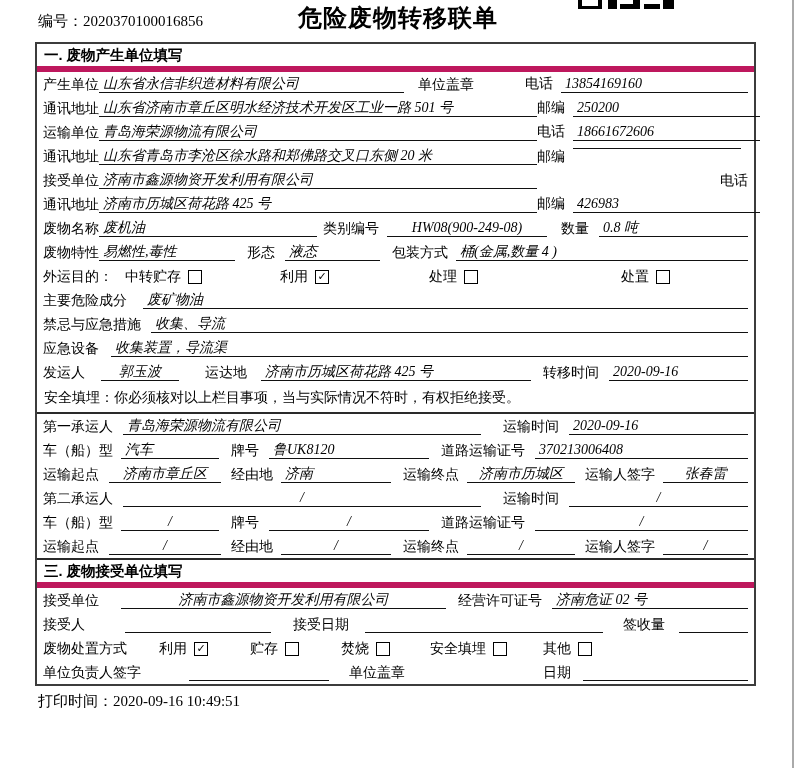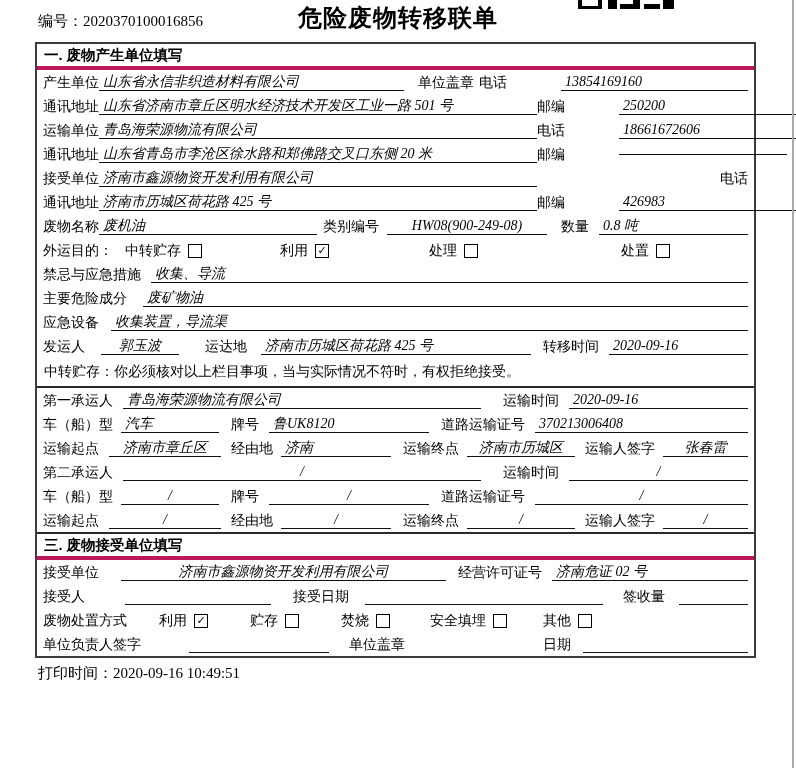--- a/index.html
+++ b/index.html
@@ -12,31 +12,31 @@
   .title{position:absolute;left:0;top:2px;width:100%;text-align:center;
          font-family:"Liberation Sans","DejaVu Sans",sans-serif;
          font-weight:bold;font-size:24px;letter-spacing:1px;}
   .qr{position:absolute;left:578px;top:0;height:9px;display:flex;align-items:flex-end;}
   .qr .fbox{width:16px;height:8px;border-left:4px solid #000;border-right:4px solid #000;border-bottom:3px solid #000;}
   .qr .b{background:#000;}
   
   .tbl{margin-left:35px;width:717px;border:2px solid #3c3c3c;}
   .sec-head{height:20px;line-height:20px;padding:1px 0 1px 7px;
             font-family:"Liberation Sans","DejaVu Sans",sans-serif;
-            font-weight:bold;font-size:14.5px;border-bottom:4px solid #be185d;}
+            font-weight:bold;font-size:14.5px;border-bottom:6px solid #be185d;}
   .sec2-head,.sec3-head{border-top:2px solid #2a2a2a;}
   .notice{height:25px;padding:2px 0 1px 7px;line-height:24px;border-bottom:2px solid #2a2a2a;font-size:14px;}
   .row{height:24px;display:flex;align-items:flex-end;padding:0 6px 3px 6px;box-sizing:border-box;}
   .lbl{white-space:nowrap;flex:none;line-height:17px;}
   .uv{border-bottom:1px solid #111;padding:0 4px;white-space:nowrap;overflow:hidden;
       flex:none;line-height:17px;box-sizing:border-box;font-style:italic;}
   .fx{flex:1 1 auto;}
   .ctr{text-align:center;}
   .plain{white-space:nowrap;flex:none;line-height:17px;}
-  .rgt{margin-left:auto;display:flex;align-items:center;gap:46px;}
+  .rgt{margin-left:auto;display:flex;align-items:flex-start;}
   
   .opt{display:flex;align-items:flex-end;flex:none;}
   .cb{display:inline-block;width:12px;height:12px;border:1.5px solid #000;
       margin-left:7px;margin-bottom:1px;font-size:11px;line-height:11px;text-align:center;
       font-family:"DejaVu Sans",sans-serif;flex:none;}
   
   .foot{margin:6px 0 0 38px;font-size:15px;}
 </style>
 </head>
 <body>
@@ -120,20 +120,28 @@
 
   <div class="row">
     <span class="lbl">废物名称</span>
     <span class="uv" style="width:218px">废机油</span>
     <span class="lbl" style="margin-left:6px">类别编号</span>
     <span class="uv ctr" style="width:160px;margin-left:8px">HW08(900-249-08)</span>
     <span class="lbl" style="margin-left:14px">数量</span>
     <span class="uv fx" style="margin-left:10px">0.8 吨</span>
   </div>
 
+  <div class="row">
+    <span class="lbl">废物特性</span>
+    <span class="uv" style="width:136px">易燃性,毒性</span>
+    <span class="lbl" style="margin-left:12px">形态</span>
+    <span class="uv" style="width:95px;margin-left:10px">液态</span>
+    <span class="lbl" style="margin-left:12px">包装方式</span>
+    <span class="uv fx" style="margin-left:8px">桶(金属,数量 4 )</span>
+  </div>
 
   <div class="row">
     <span class="lbl">外运目的：</span>
     <span class="opt" style="margin-left:12px">
       <span class="plain">中转贮存</span>
       <span class="cb"></span>
     </span>
     <span class="opt" style="margin-left:78px">
       <span class="plain">利用</span>
       <span class="cb">✓</span>
@@ -142,44 +150,44 @@
       <span class="plain">处理</span>
       <span class="cb"></span>
     </span>
     <span class="opt" style="margin-left:143px">
       <span class="plain">处置</span>
       <span class="cb"></span>
     </span>
   </div>
 
   <div class="row">
+    <span class="lbl">主要危险成分</span>
+    <span class="uv fx" style="margin-left:16px">废矿物油</span>
+  </div>
+
+  <div class="row">
     <span class="lbl">禁忌与应急措施</span>
     <span class="uv fx" style="margin-left:10px">收集、导流</span>
-  </div>
-
-  <div class="row">
-    <span class="lbl">主要危险成分</span>
-    <span class="uv fx" style="margin-left:16px">废矿物油</span>
   </div>
 
   <div class="row">
     <span class="lbl">应急设备</span>
     <span class="uv fx" style="margin-left:12px">收集装置，导流渠</span>
   </div>
 
   <div class="row">
     <span class="lbl">发运人</span>
     <span class="uv ctr" style="width:78px;margin-left:16px">郭玉波</span>
     <span class="lbl" style="margin-left:26px">运达地</span>
     <span class="uv" style="width:270px;margin-left:14px">济南市历城区荷花路 425 号</span>
     <span class="lbl" style="margin-left:12px">转移时间</span>
     <span class="uv fx" style="margin-left:10px">2020-09-16</span>
   </div>
 
-  <div class="notice">中转贮存：你必须核对以上栏目事项，当与实际情况不符时，有权拒绝接受。</div>
+  <div class="notice">安全填埋：你必须核对以上栏目事项，当与实际情况不符时，有权拒绝接受。</div>
 
   <div class="row">
     <span class="lbl">第一承运人</span>
     <span class="uv" style="width:358px;margin-left:10px">青岛海荣源物流有限公司</span>
     <span class="lbl" style="margin-left:22px">运输时间</span>
     <span class="uv fx" style="margin-left:10px">2020-09-16</span>
   </div>
 
   <div class="row">
     <span class="lbl">车（船）型</span>

